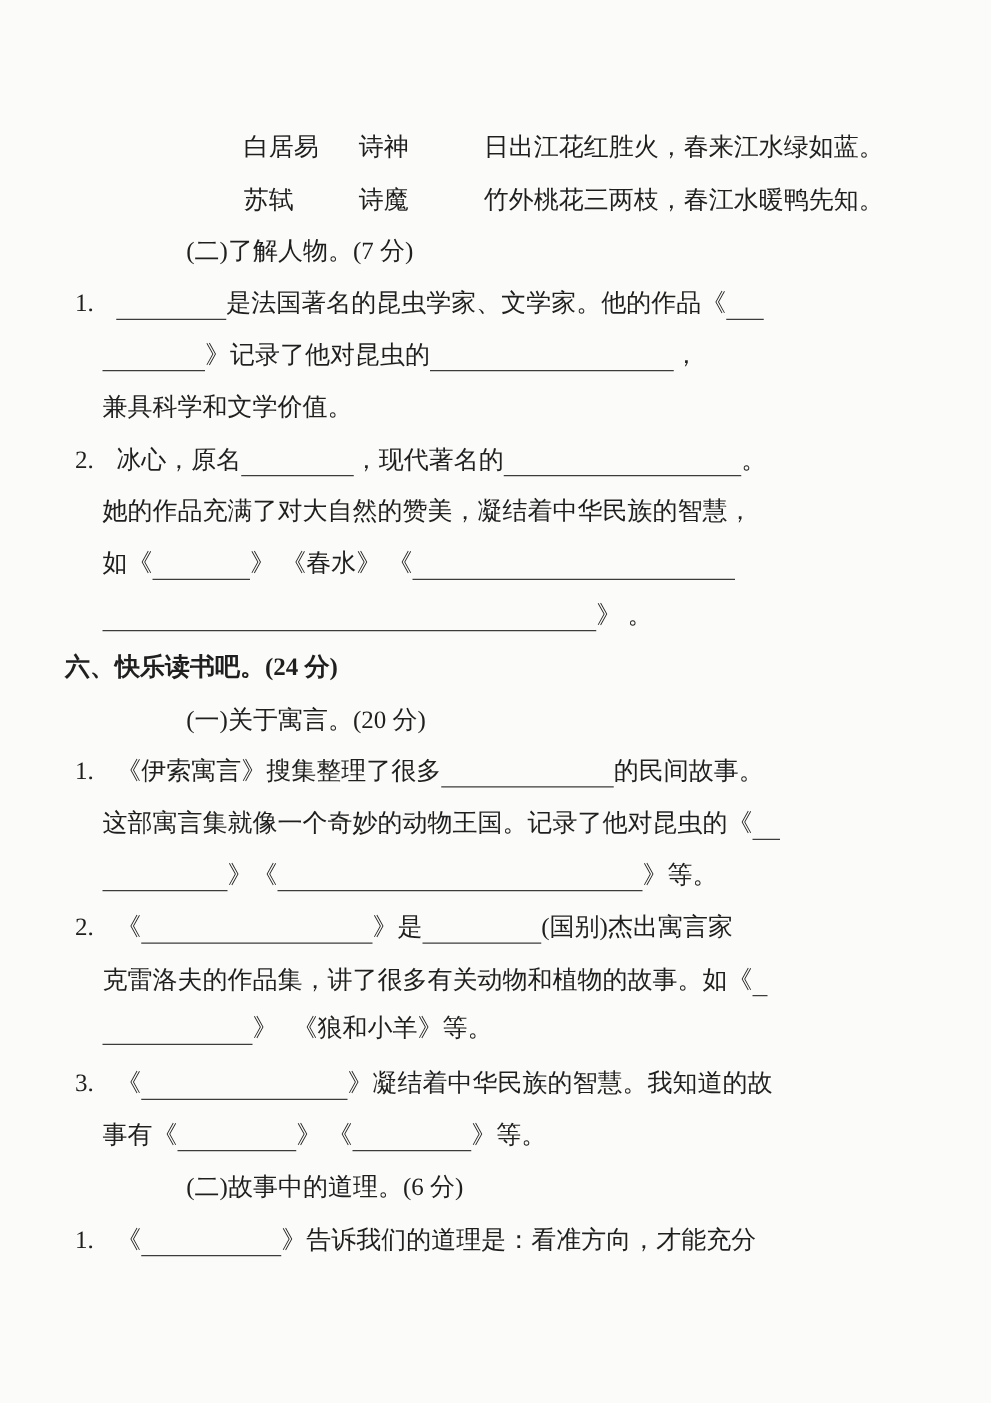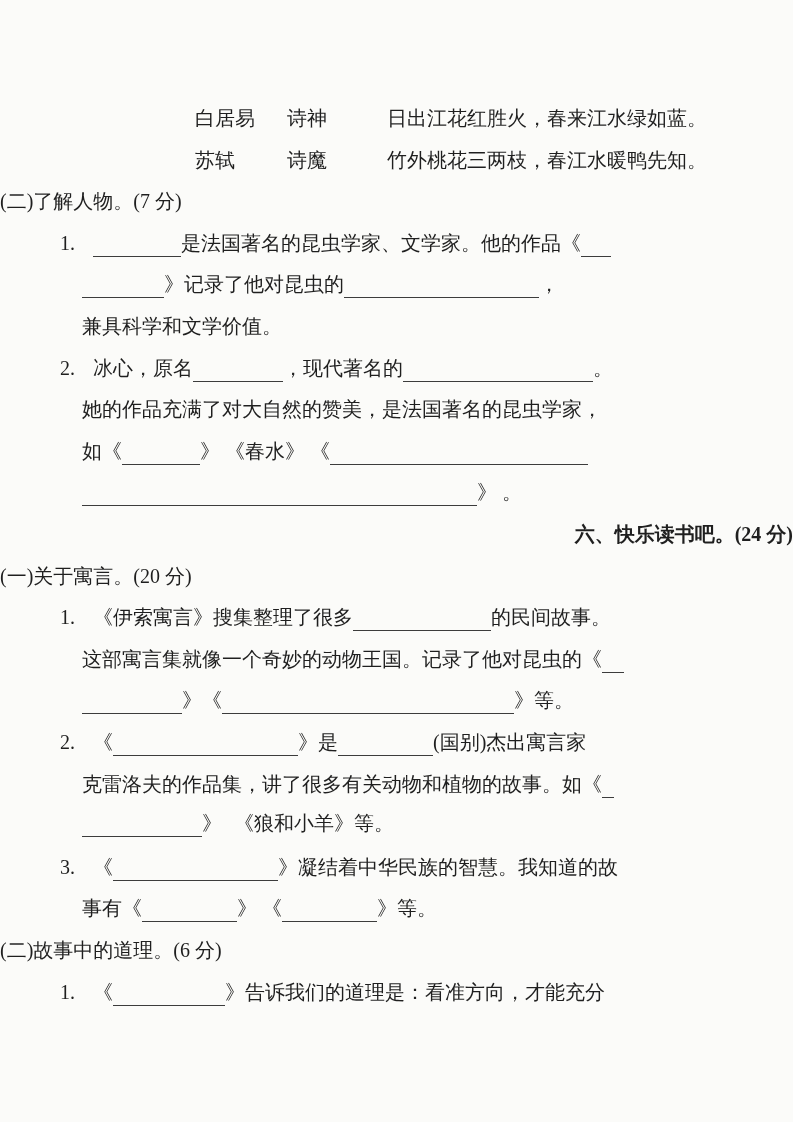--- a/index.html
+++ b/index.html
@@ -13,22 +13,22 @@
     color:#1f1f1f;
     overflow:hidden;
   }
   .line{
     position:absolute;left:0;right:0;
     height:42px;line-height:42px;
     white-space:nowrap;
   }
   
   .match{padding-left:195px;}
-  .main {padding-left:52px;font-weight:bold;text-align:right;}
-  .sub  {}
+  .main {padding-left:52px;font-weight:bold;}
+  .sub  {padding-left:149px;}
   .item {padding-left:60px;}
   .cont {padding-left:82px;}
   .col-poet   {display:inline-block;width:92px;}
   .col-epithet{display:inline-block;width:100px;}
   .num{display:inline-block;width:33px;}
   .blank{
     display:inline-block;
     height:30px;
     border-bottom:1.5px solid #3c3c3c;
     vertical-align:-7px;
@@ -39,21 +39,21 @@
 <body>
 
 <div class="page" style="background: rgb(251, 251, 249); color: rgb(31, 31, 31);">
     <div class="line match" style="top: 139px;"><span class="col-poet">苏轼</span><span class="col-epithet">诗魔</span><span>竹外桃花三两枝，春江水暖鸭先知。</span></div>
     <div class="line match" style="top: 97px;"><span class="col-poet">白居易</span><span class="col-epithet">诗神</span><span>日出江花红胜火，春来江水绿如蓝。</span></div>
     <div class="line sub" style="top: 180px;"><span>(二)了解人物。(7 分)</span></div>
     <div class="line item" style="top: 222px;"><span class="num">1.</span><span class="blank" style="width: 88px; border-bottom-color: rgb(60, 60, 60);"></span><span class="t">是法国著名的昆虫学家、文学家。他的作品《</span><span class="blank" style="width: 30px; border-bottom-color: rgb(60, 60, 60);"></span></div>
     <div class="line cont" style="top: 263px;"><span class="blank" style="width: 82px; border-bottom-color: rgb(60, 60, 60);"></span><span class="t">》记录了他对昆虫的</span><span class="blank" style="width: 195px; border-bottom-color: rgb(60, 60, 60);"></span><span class="t">，</span></div>
     <div class="line cont" style="top: 305px;"><span class="t">兼具科学和文学价值。</span></div>
     <div class="line item" style="top: 347px;"><span class="num">2.</span><span class="t">冰心，原名</span><span class="blank" style="width: 90px; border-bottom-color: rgb(60, 60, 60);"></span><span class="t">，现代著名的</span><span class="blank" style="width: 190px; border-bottom-color: rgb(60, 60, 60);"></span><span class="t">。</span></div>
-    <div class="line cont" style="top: 388px;"><span class="t">她的作品充满了对大自然的赞美，是法国著名的昆虫学家，</span></div>
+    <div class="line cont" style="top: 388px;"><span class="t">她的作品充满了对大自然的赞美，凝结着中华民族的智慧，</span></div>
     <div class="line cont" style="top: 430px;"><span class="t">如《</span><span class="blank" style="width: 78px; border-bottom-color: rgb(60, 60, 60);"></span><span class="t">》 《春水》 《</span><span class="blank" style="width: 258px; border-bottom-color: rgb(60, 60, 60);"></span></div>
     <div class="line cont" style="top: 471px;"><span class="blank" style="width: 395px; border-bottom-color: rgb(60, 60, 60);"></span><span class="t">》 。</span></div>
     <div class="line main" style="top: 513px;"><span>六、快乐读书吧。(24 分)</span></div>
     <div class="line sub" style="top: 555px;"><span>(一)关于寓言。(20 分)</span></div>
     <div class="line item" style="top: 596px;"><span class="num">1.</span><span class="t">《伊索寓言》搜集整理了很多</span><span class="blank" style="width: 138px; border-bottom-color: rgb(60, 60, 60);"></span><span class="t">的民间故事。</span></div>
     <div class="line cont" style="top: 638px;"><span class="t">这部寓言集就像一个奇妙的动物王国。记录了他对昆虫的《</span><span class="blank" style="width: 22px; border-bottom-color: rgb(60, 60, 60);"></span></div>
     <div class="line cont" style="top: 679px;"><span class="blank" style="width: 100px; border-bottom-color: rgb(60, 60, 60);"></span><span class="t">》《</span><span class="blank" style="width: 292px; border-bottom-color: rgb(60, 60, 60);"></span><span class="t">》等。</span></div>
     <div class="line item" style="top: 721px;"><span class="num">2.</span><span class="t">《</span><span class="blank" style="width: 185px; border-bottom-color: rgb(60, 60, 60);"></span><span class="t">》是</span><span class="blank" style="width: 95px; border-bottom-color: rgb(60, 60, 60);"></span><span class="t">(国别)杰出寓言家</span></div>
     <div class="line cont" style="top: 763px;"><span class="t">克雷洛夫的作品集，讲了很多有关动物和植物的故事。如《</span><span class="blank" style="width: 12px; border-bottom-color: rgb(60, 60, 60);"></span></div>
     <div class="line cont" style="top: 804px; font-family: Liberation Mono, monospace;"><span class="blank" style="width: 120px; border-bottom-color: rgb(60, 60, 60);"></span><span class="t">》 《狼和小羊》等。</span></div>

